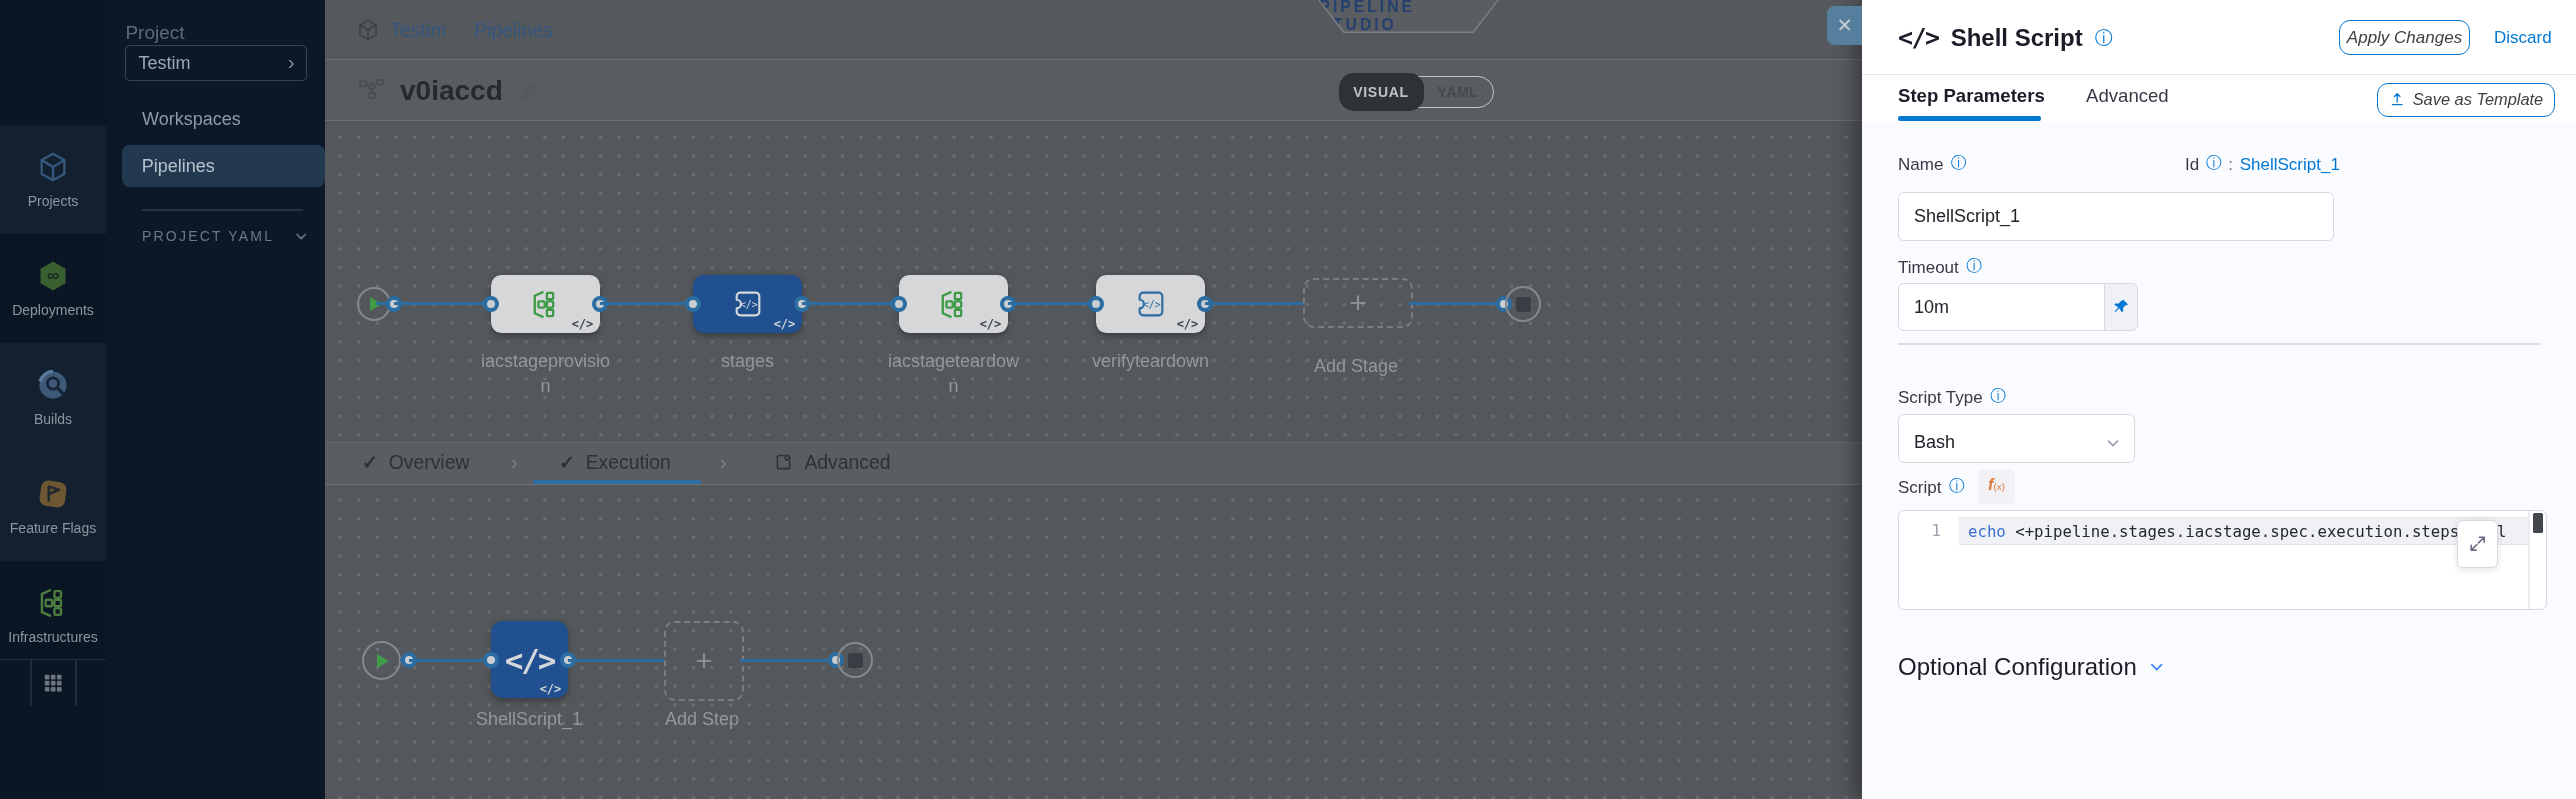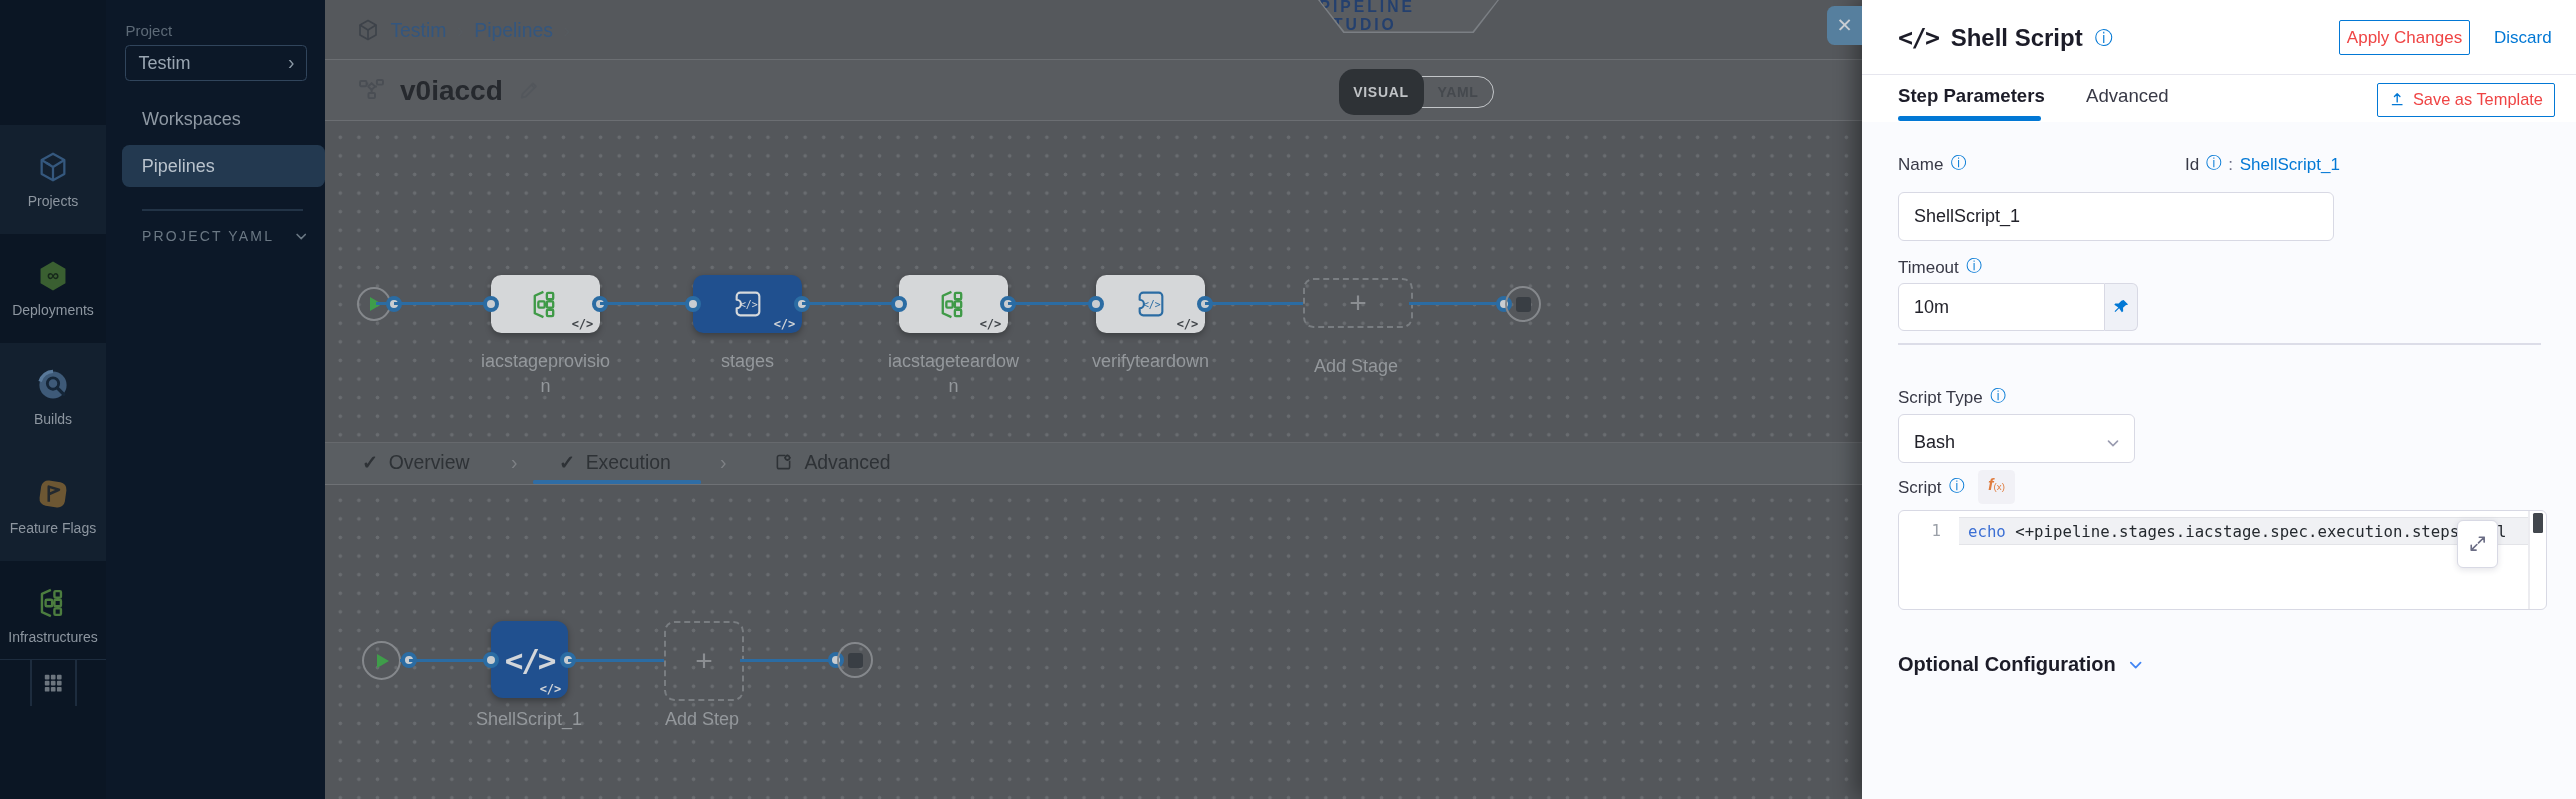--- a/index.html
+++ b/index.html
@@ -14,21 +14,21 @@
            align-items:center;justify-content:center;gap:9px;cursor:pointer;}
   .navitem.lit{background:#13202f;}
   .navlabel{font-size:14px;color:#8d96a0;text-align:center;line-height:16.4px;max-width:103px;}
   .navfooter{position:absolute;left:0;top:659px;width:106px;height:46px;border-top:1.5px solid #1d2c3e;
              display:flex;align-items:center;justify-content:center;}
   .navfooter:before,.navfooter:after{content:"";position:absolute;top:0;bottom:0;width:1.5px;background:#1d2c3e;}
   .navfooter:before{left:30px}.navfooter:after{left:75px}
 
   
   .sidebar{left:106px;top:0;width:219px;height:799px;background:#0c1828;}
-  .side-label{left:19.4px;top:22.4px;font-size:15px;color:#5d6a77;}
+  .side-label{left:19.4px;top:22.4px;font-size:19px;color:#5d6a77;}
   .side-dd{left:19.4px;top:45px;width:182px;height:36px;border:1.5px solid #31455c;border-radius:4.5px;
            display:flex;align-items:center;justify-content:space-between;padding:0 12px;box-sizing:border-box;cursor:pointer;}
   .side-dd .val{font-size:18px;color:#9aa6b2;}
   .side-dd .chev{font-size:19.4px;color:#8b98a5;line-height:1;}
   .side-item{left:36px;top:109px;font-size:18px;color:#8f99a4;cursor:pointer;}
   .side-item-active{left:16.4px;top:145px;width:203px;height:42px;background:#233950;border-radius:7.5px;
                     display:flex;align-items:center;padding-left:19.4px;box-sizing:border-box;cursor:pointer;}
   .side-item-active span{font-size:18px;color:#b9c3cd;}
   .side-divider{left:36px;top:209px;width:161px;height:1.5px;background:#223346;}
   .side-section{left:36px;top:228px;width:167px;display:flex;align-items:center;justify-content:space-between;cursor:pointer;}
@@ -46,21 +46,21 @@
                display:flex;align-items:center;justify-content:center;}
   .badge-inner span{font-size:15.7px;font-weight:bold;letter-spacing:3px;color:#24406e;}
 
   .titlebar{left:325px;top:60px;width:1537px;height:61px;background:#595c60;border-bottom:0.7px solid #6b6e72;box-sizing:border-box;}
   .ptitle{position:absolute;left:33px;top:0;height:61px;display:flex;align-items:center;gap:15px;}
   .ptitle .name{font-size:28px;font-weight:bold;color:#26292e;}
   .toggle{position:absolute;left:1014px;top:16.4px;height:30px;border:1.5px solid #c3c6c9;border-radius:16.4px;
           display:flex;align-items:center;background:transparent;}
   .tseg{height:30px;display:flex;align-items:center;justify-content:center;font-size:14px;font-weight:bold;
         letter-spacing:0.7px;cursor:pointer;}
-  .tseg.on{width:85px;background:#2e3236;color:#c0c3c6;border-radius:15px;margin:-1.5px 0 -1.5px -1.5px;height:46px;}
+  .tseg.on{width:85px;background:#2e3236;color:#c0c3c6;border-radius:15px;margin:-1.5px 0 -1.5px -1.5px;height:38px;}
   .tseg.off{width:69px;color:#45494e;}
 
   
   .canvas{background:#54575b;background-image:radial-gradient(#696c70 1.6px,transparent 2.2px);
           background-size:18.6px 18.6px;background-position:6px 6px;}
   .stagecanvas{left:325px;top:122px;width:1537px;height:320px;}
   .execcanvas{left:325px;top:485px;width:1537px;height:315px;}
   .node-circle{position:absolute;border:2.2px solid #85888c;border-radius:50%;box-sizing:border-box;
                display:flex;align-items:center;justify-content:center;}
   .play{width:0;height:0;border-left:12.7px solid #3f9d4a;border-top:7.5px solid transparent;border-bottom:7.5px solid transparent;margin-left:3px;}
@@ -94,22 +94,22 @@
   
   .panel{left:1862px;top:0;width:714px;height:799px;background:#fafbfe;box-shadow:-7.5px 0 21px rgba(0,0,0,.4);}
   .pclose{position:absolute;left:-35px;top:6px;width:35px;height:39px;background:#567f9e;border-radius:7.5px 0 0 7.5px;
           display:flex;align-items:center;justify-content:center;cursor:pointer;}
   .pclose span{color:#c9ced3;font-size:19.4px;}
   .pheader{position:absolute;left:0;top:0;width:714px;height:75px;background:#fff;border-bottom:0.7px solid #e6e6ee;box-sizing:border-box;}
   .ph-left{position:absolute;left:36px;top:0;height:75px;display:flex;align-items:center;gap:12px;}
   .codeicon{font-family:"DejaVu Sans Mono",monospace;font-weight:bold;color:#1c1c28;letter-spacing:-1.5px;}
   .ph-title{font-size:24px;font-weight:bold;color:#1c1c28;}
   .info{color:#0278d5;font-size:18px;line-height:1;}
-  .btn-outline{position:absolute;border:1.5px solid #0278d5;border-radius:2px;background:#fff;color:#ef4444;
-               display:flex;align-items:center;justify-content:center;font-size:17px;font-weight:500;cursor:pointer;box-sizing:border-box;}
+  .btn-outline{position:absolute;border:1.5px solid #0278d5;border-radius:11px;background:#fff;color:#404040;
+               display:flex;align-items:center;justify-content:center;font-size:17px;font-weight:500;cursor:pointer;box-sizing:border-box;font-style:italic;}
   .btn-text{position:absolute;color:#0278d5;font-size:17px;font-weight:500;display:flex;align-items:center;cursor:pointer;}
   .ptabs{position:absolute;left:0;top:75px;width:714px;height:47px;background:#fff;}
   .ptab{position:absolute;top:0;height:42px;display:flex;align-items:center;cursor:pointer;}
   .ptab.a{font-size:18.6px;font-weight:bold;color:#1c1c28;}
   .ptab.b{font-size:18.6px;color:#383946;}
   .ptab-under{position:absolute;left:36px;top:41px;width:143px;height:4.5px;border-radius:2.2px;background:#0278d5;}
   .pbody{position:absolute;left:0;top:122px;width:714px;height:677px;background:#fafbfe;}
   .flabel{position:absolute;display:flex;align-items:flex-start;gap:7.5px;font-size:17px;color:#383946;}
   .input{position:absolute;background:#fff;border:1.5px solid #d8d9e4;border-radius:6px;box-sizing:border-box;
          display:flex;align-items:center;padding-left:15px;font-size:18px;color:#22222a;cursor:text;}
@@ -129,21 +129,21 @@
   .hlband{position:absolute;left:60px;top:6px;right:18px;height:28px;background:#f0f1f4;
           border-top:0.7px solid #e3e4e8;border-bottom:0.7px solid #e3e4e8;box-sizing:border-box;}
   .codeline{position:absolute;left:69px;top:11.2px;font-family:"DejaVu Sans Mono",monospace;font-size:15.7px;
             white-space:pre;color:#24292e;}
   .codeline .kw{color:#3b6fd4;}
   .scroll-sep{position:absolute;right:16.4px;top:0;bottom:0;width:1.5px;background:#ececf0;}
   .scroll-thumb{position:absolute;right:3px;top:2.2px;width:10.4px;height:19.4px;background:#42474d;border-radius:1.5px;cursor:pointer;}
   .expandbtn{position:absolute;right:48px;top:9px;width:39px;height:46px;background:#fff;border:1.5px solid #d8d9e4;
              border-radius:6px;box-shadow:0 1.5px 6px rgba(31,31,65,.12);display:flex;align-items:center;justify-content:center;cursor:pointer;}
   .optrow{position:absolute;left:36px;top:531px;display:flex;align-items:center;gap:10.4px;cursor:pointer;}
-  .optrow span{font-size:20px;font-weight:bold;color:#1c1c28;}
+  .optrow span{font-size:24px;font-weight:normal;color:#1c1c28;}
 </style>
 </head>
 <body>
 
 <div class="screen">
 
   <nav class="leftnav abs">
     <div class="navitem lit" style="top:125px">
       <span>
         <svg width="34" height="34" viewBox="0 0 24 24" fill="none" stroke="#35587e" stroke-width="1.6" stroke-linejoin="round">

